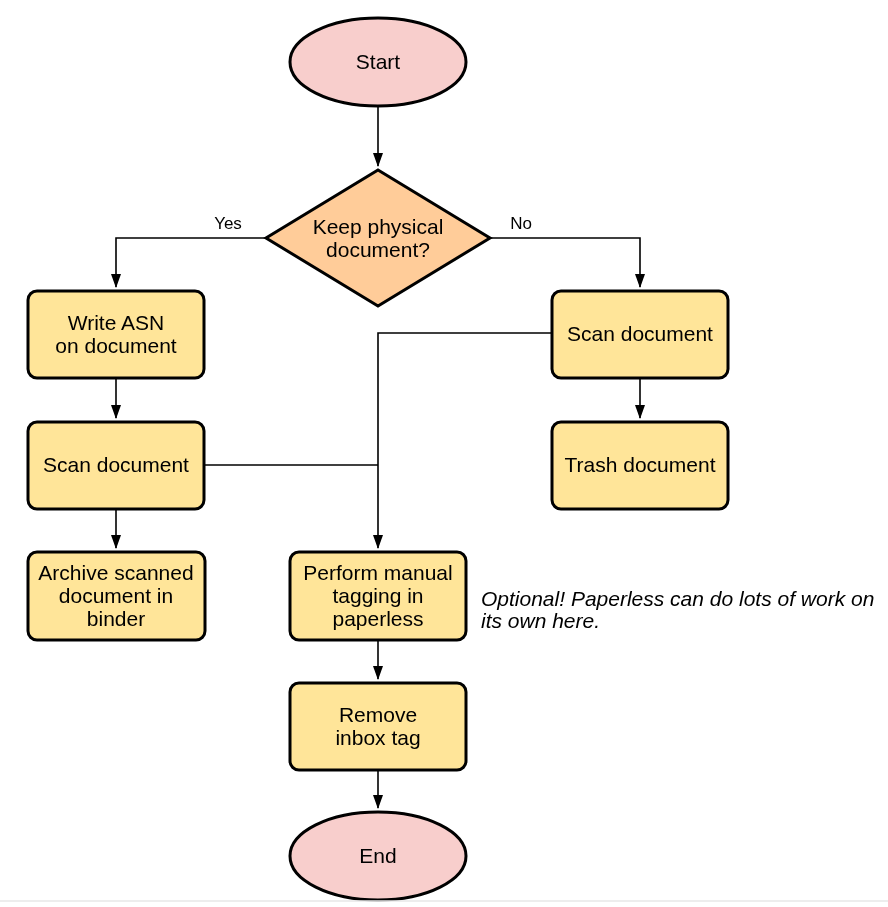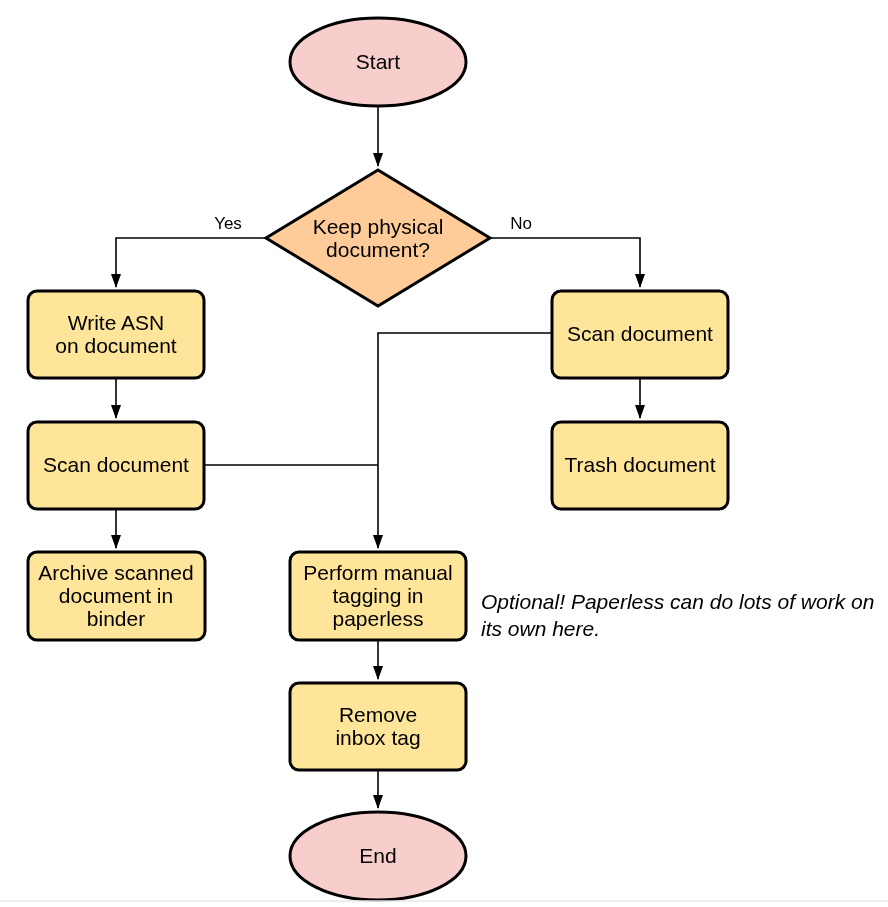--- a/index.html
+++ b/index.html
@@ -5,21 +5,21 @@
   html,body{margin:0;padding:0;background:#ffffff;}
   body{width:888px;height:907px;overflow:hidden;}
   .canvas{position:relative;width:888px;height:907px;font-family:"Liberation Sans",sans-serif;background:#ffffff;}
   .canvas svg{position:absolute;left:0;top:0;}
   .node-shape{stroke:#000000;stroke-width:3px;}
   .edge{fill:none;stroke:#000000;stroke-width:1.6px;}
   .plain-edge{fill:none;stroke:#000000;stroke-width:1.6px;}
   text{fill:#000000;}
   .node-label{font-family:"Liberation Sans",sans-serif;font-size:21px;text-anchor:middle;}
   .edge-label{font-family:"Liberation Sans",sans-serif;font-size:17px;text-anchor:middle;}
-  .note{position:absolute;left:481px;top:588px;width:405px;font-size:21px;line-height:27px;font-style:italic;color:#000000;}
+  .note{position:absolute;left:481px;top:588px;width:405px;font-size:21px;line-height:22px;font-style:italic;color:#000000;}
   .bottom-hairline{stroke:#e7e7e7;stroke-width:1.5px;}
 </style>
 </head>
 <body>
 
 <div class="canvas">
   <svg width="888" height="907" viewBox="0 0 888 907">
     <defs>
       <marker id="arrow" viewBox="0 0 14 10" refX="13" refY="5" markerWidth="14" markerHeight="10" orient="auto" markerUnits="userSpaceOnUse">
         <path d="M0,0 L14,5 L0,10 Z" fill="#000000"></path>

